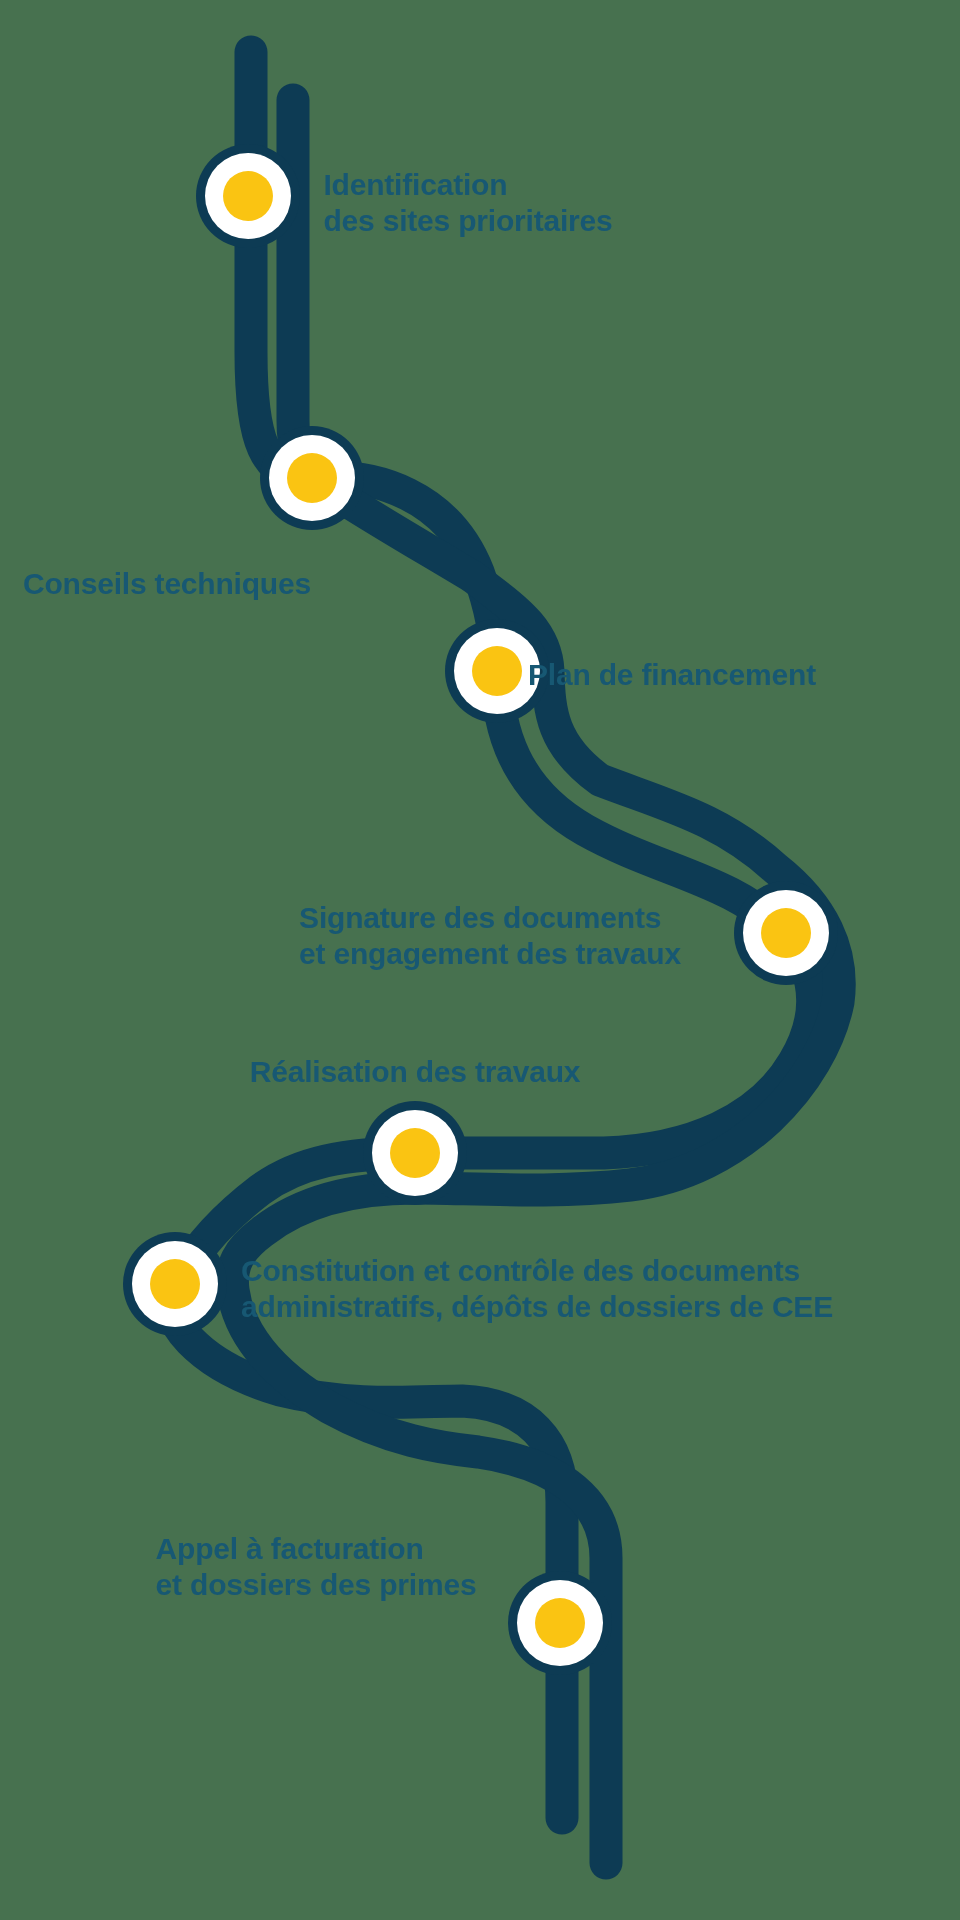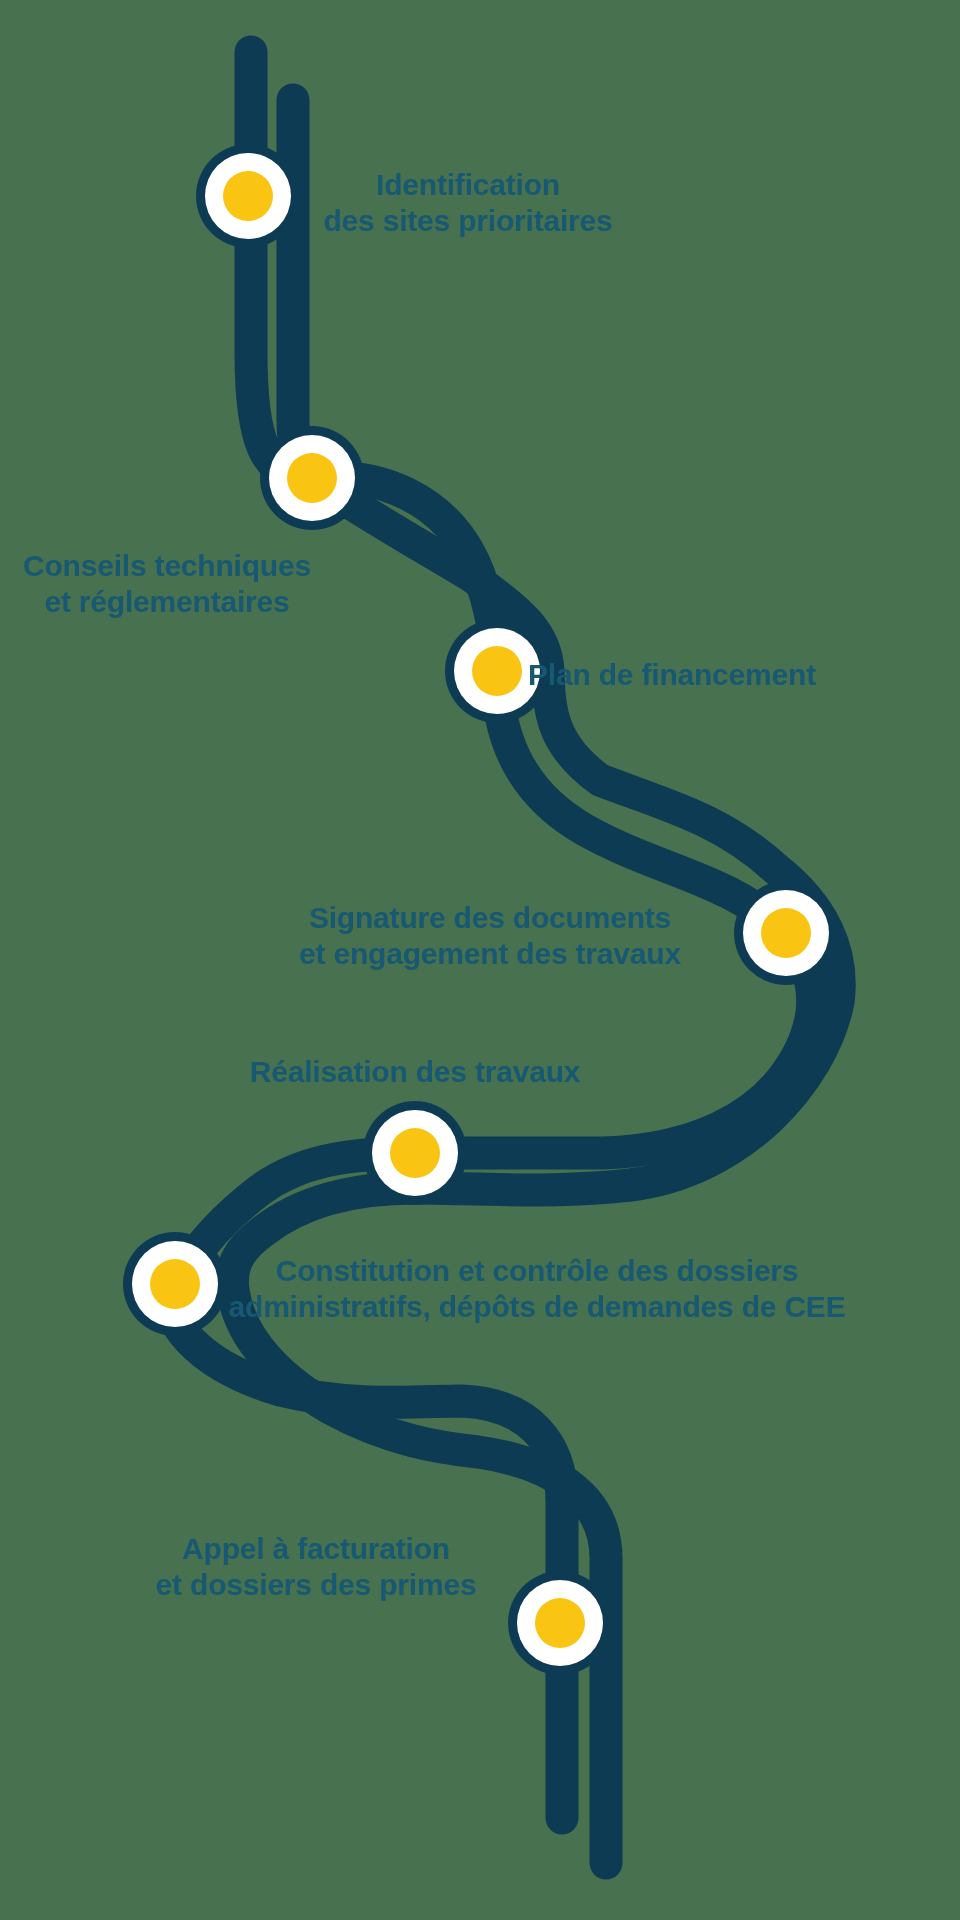--- a/index.html
+++ b/index.html
@@ -14,21 +14,21 @@
     overflow:hidden;
   }
   .flow-svg{position:absolute;left:0;top:0;}
   .strand{fill:none;stroke:var(--path,#0D3B54);stroke-width:33;stroke-linecap:round;}
   .node-ring{fill:var(--path,#0D3B54);}
   .node-inner{fill:var(--node-inner,#FFFFFF);}
   .node-dot{fill:var(--dot,#FAC412);}
   .step-label{
     position:absolute;
     transform:translate(-50%,-50%);
-    text-align:center;
+    text-align:left;
     font-weight:bold;
     font-size:30px;
     line-height:36px;
     color:var(--text,#175873);
     white-space:nowrap;
     letter-spacing:-0.2px;
   }
   .step-label span{display:block;}
 </style>
 </head>
@@ -111,39 +111,38 @@
     </g>
   </svg>
 
   <div class="step-label" style="left:468px;top:203px">
     <span>Identification</span>
     <span>des sites prioritaires</span>
   </div>
 
   <div class="step-label" style="left:167px;top:584px">
     <span>Conseils techniques</span>
-    <span>et réglementaires</span>
   </div>
 
   <div class="step-label" style="left:672px;top:675px">
     <span>Plan de financement</span>
   </div>
 
   <div class="step-label" style="left:490px;top:936px">
     <span>Signature des documents</span>
     <span>et engagement des travaux</span>
   </div>
 
   <div class="step-label" style="left:415px;top:1072px">
     <span>Réalisation des travaux</span>
   </div>
 
   <div class="step-label" style="left:537px;top:1289px">
-    <span>Constitution et contrôle des dossiers</span>
-    <span>administratifs, dépôts de demandes de CEE</span>
+    <span>Constitution et contrôle des documents</span>
+    <span>administratifs, dépôts de dossiers de CEE</span>
   </div>
 
   <div class="step-label" style="left:316px;top:1567px">
     <span>Appel à facturation</span>
     <span>et dossiers des primes</span>
   </div>
 
 </div>
 
 </body></html>

